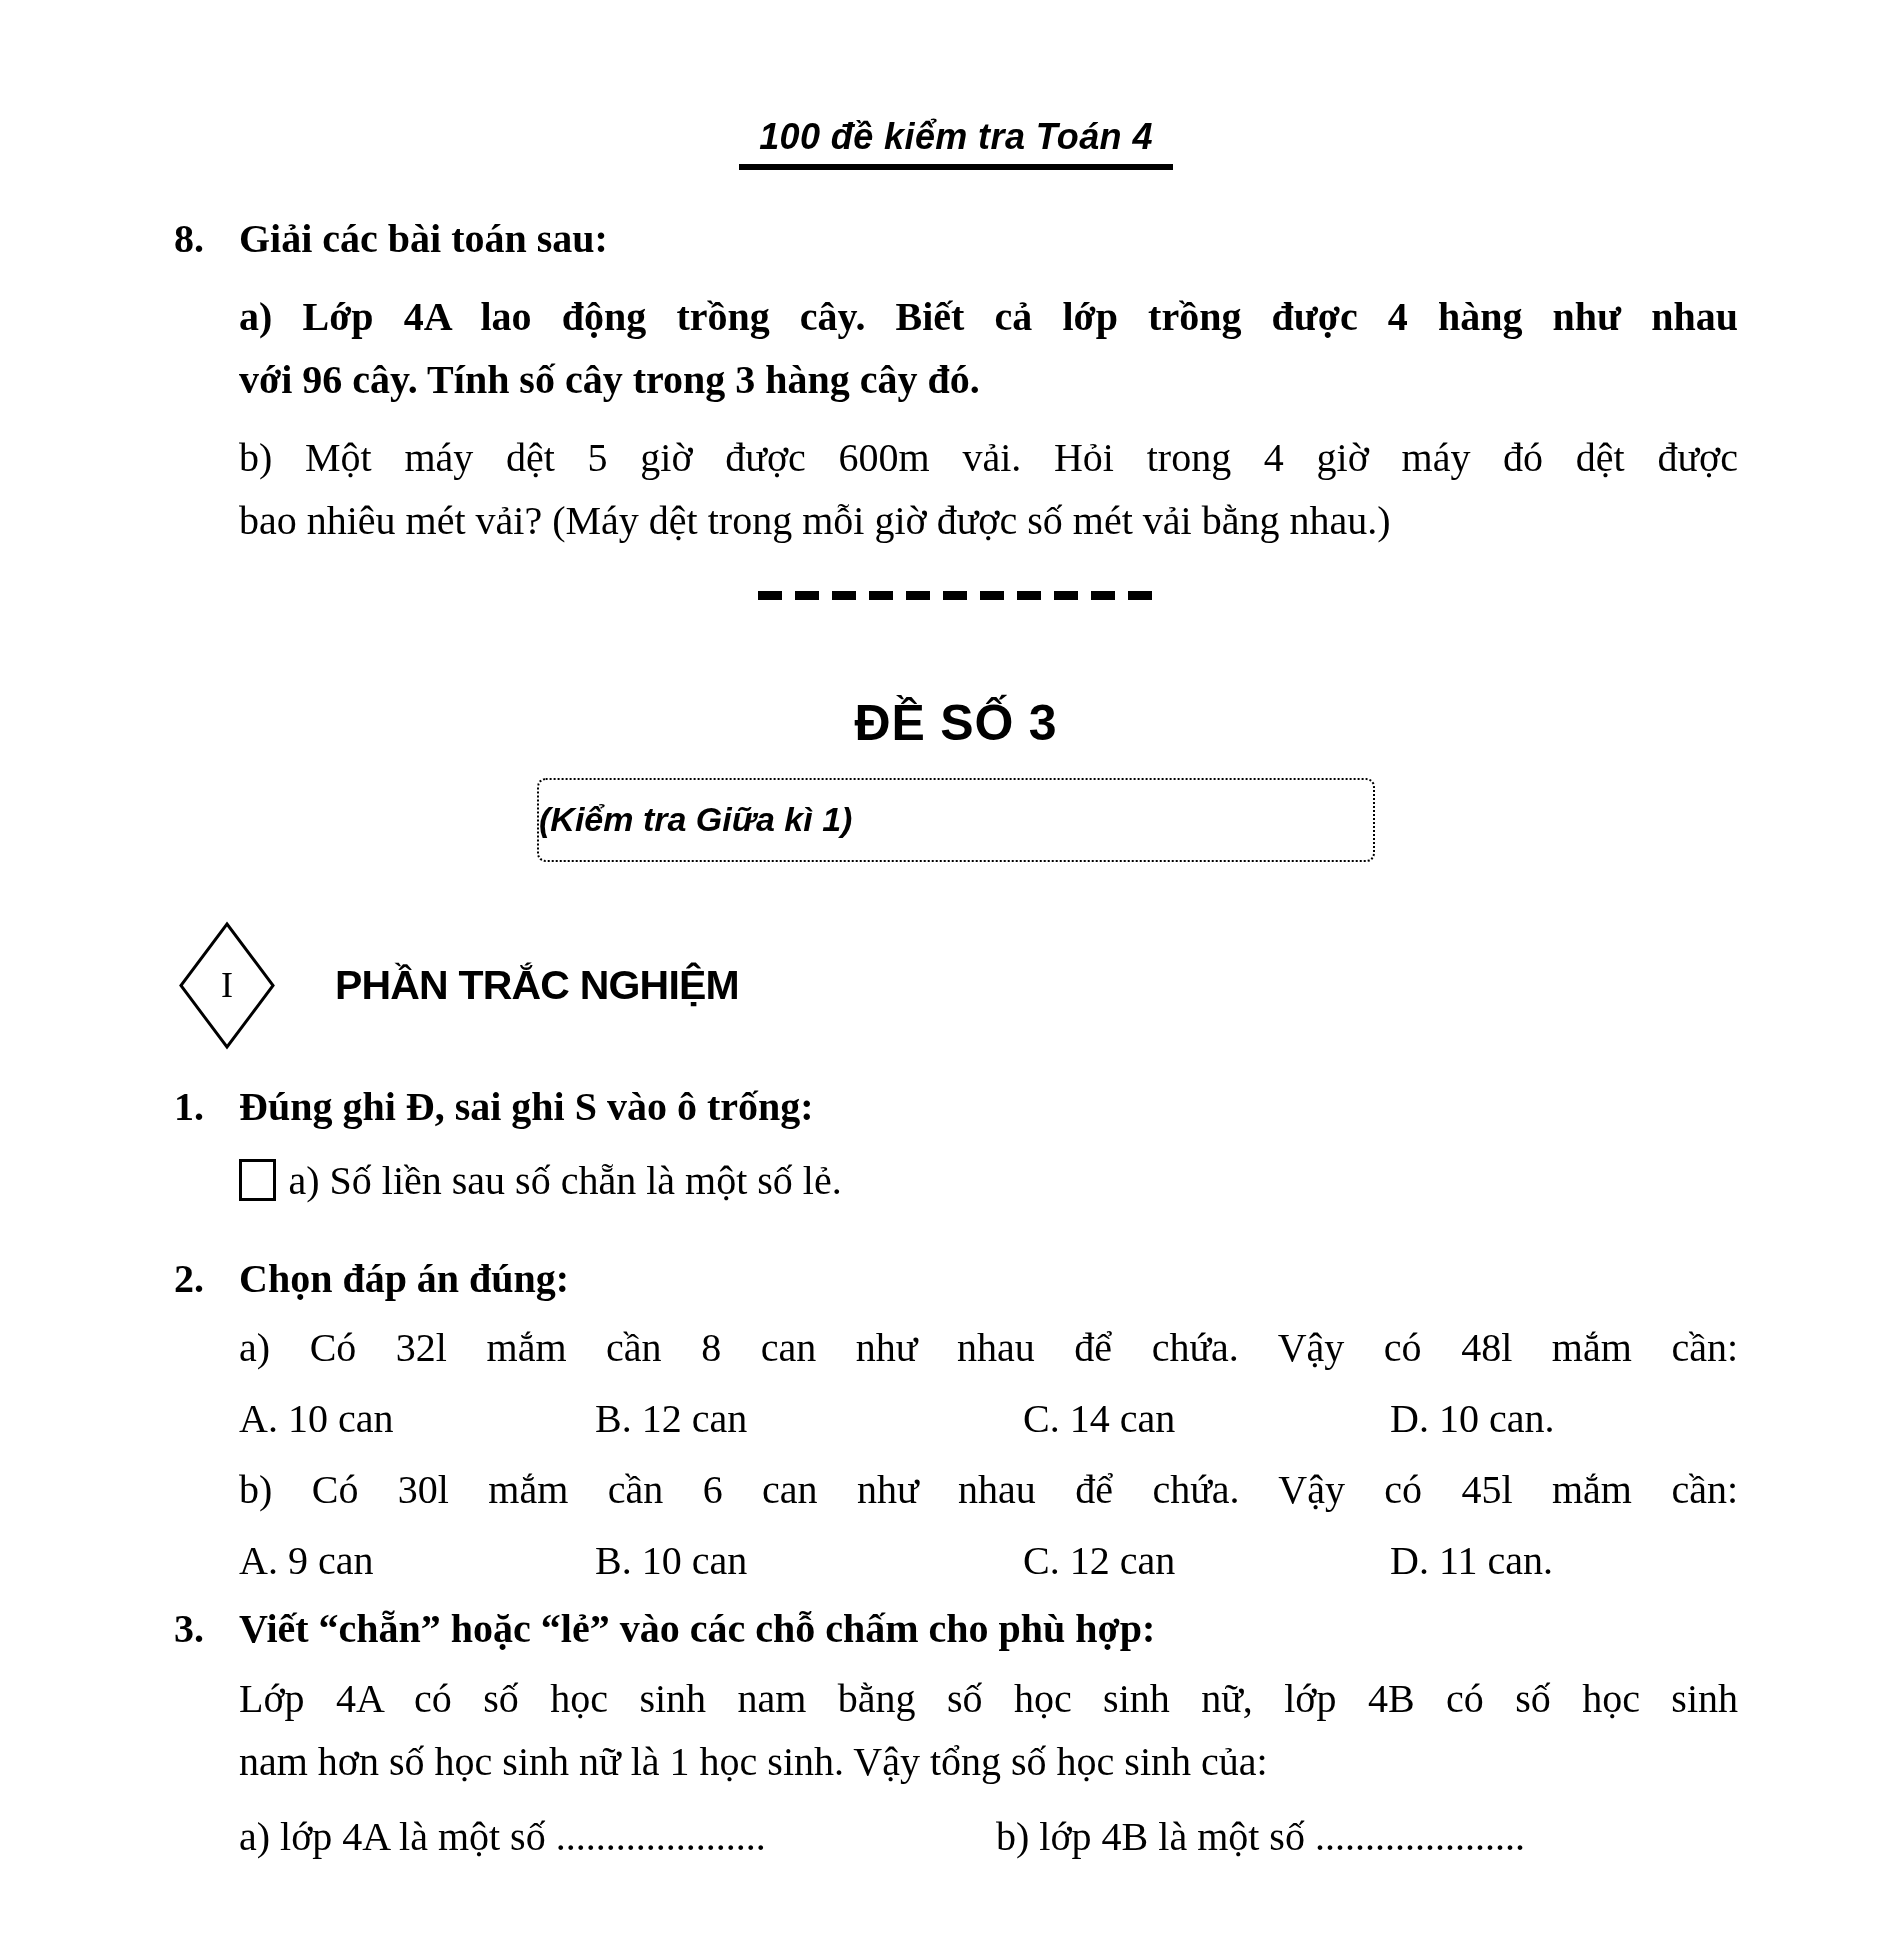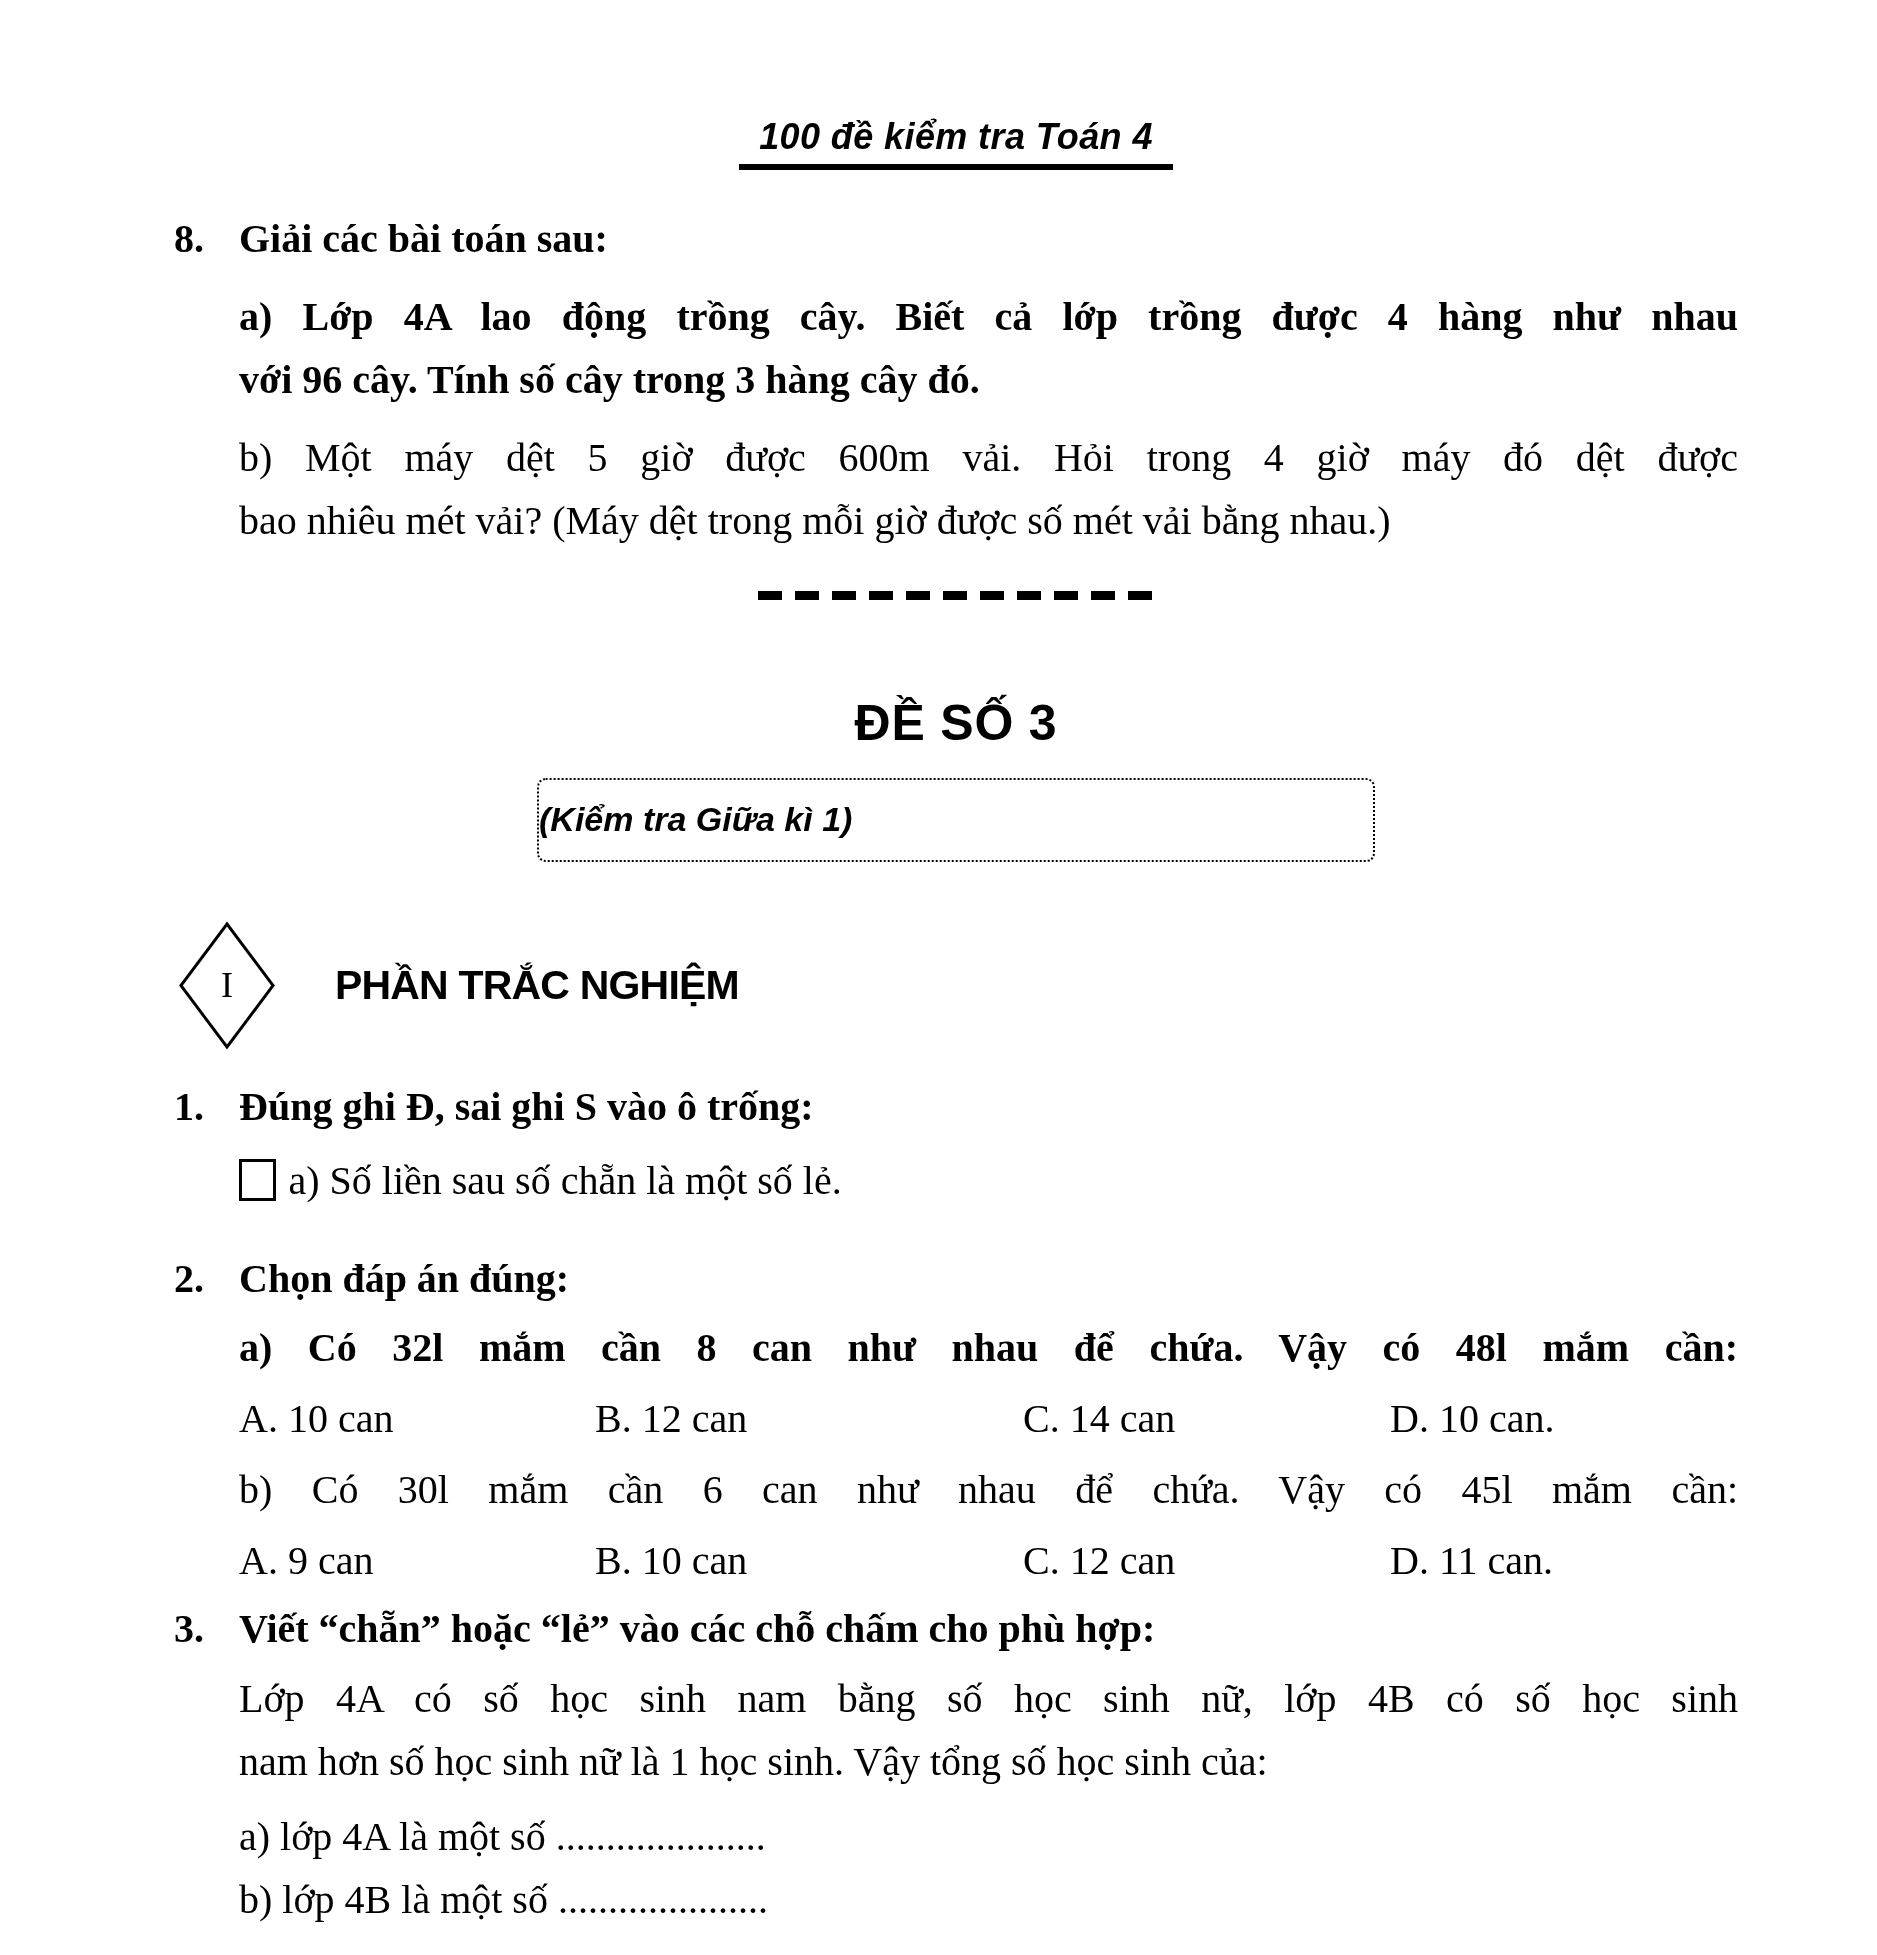--- a/index.html
+++ b/index.html
@@ -53,30 +53,30 @@
   
   .check-row{margin:15.6px 0 0 65px;display:flex;align-items:center;font:40px/63px "Liberation Serif",serif;}
   .checkbox{width:37px;height:42px;border:3.9px solid #000;margin-right:12.5px;flex:none;background:#fff;}
   
   .opt-row{margin:7.8px 0 0 65px;display:flex;font:40px/63px "Liberation Serif",serif;gap:12px;}
   .opt-row .opt:nth-child(1){width:344px;}
   .opt-row .opt:nth-child(2){width:416px;}
   .opt-row .opt:nth-child(3){width:355px;}
   .opt-row .opt:nth-child(4){flex:1;}
   
-  .blank-row{margin:11.7px 0 0 65px;display:flex;font:40px/63px "Liberation Serif",serif;flex-direction:column;}
+  .blank-row{margin:11.7px 0 0 65px;display:flex;font:40px/63px "Liberation Serif",serif;}
   .blank-row .blank-a{width:757px;}
   .blank-row .blank-b{flex:1;}
   
   .mt-q8{margin-top:43px;}
   .mt-pa{margin-top:19.6px;font-weight:bold;}
   .mt-pb{margin-top:15.6px;}
   .mt-q1{margin-top:31px;}
   .mt-q2{margin-top:41px;}
-  .mt-2a{margin-top:11.7px;font-weight:bold;}
+  .mt-2a{margin-top:11.7px;}
   .mt-2b{margin-top:7.8px;}
   .mt-q3{margin-top:11.7px;}
   .mt-3p{margin-top:11.7px;}
 </style>
 </head>
 <body>
 
 <div class="page">
 
   <div class="running-head">

